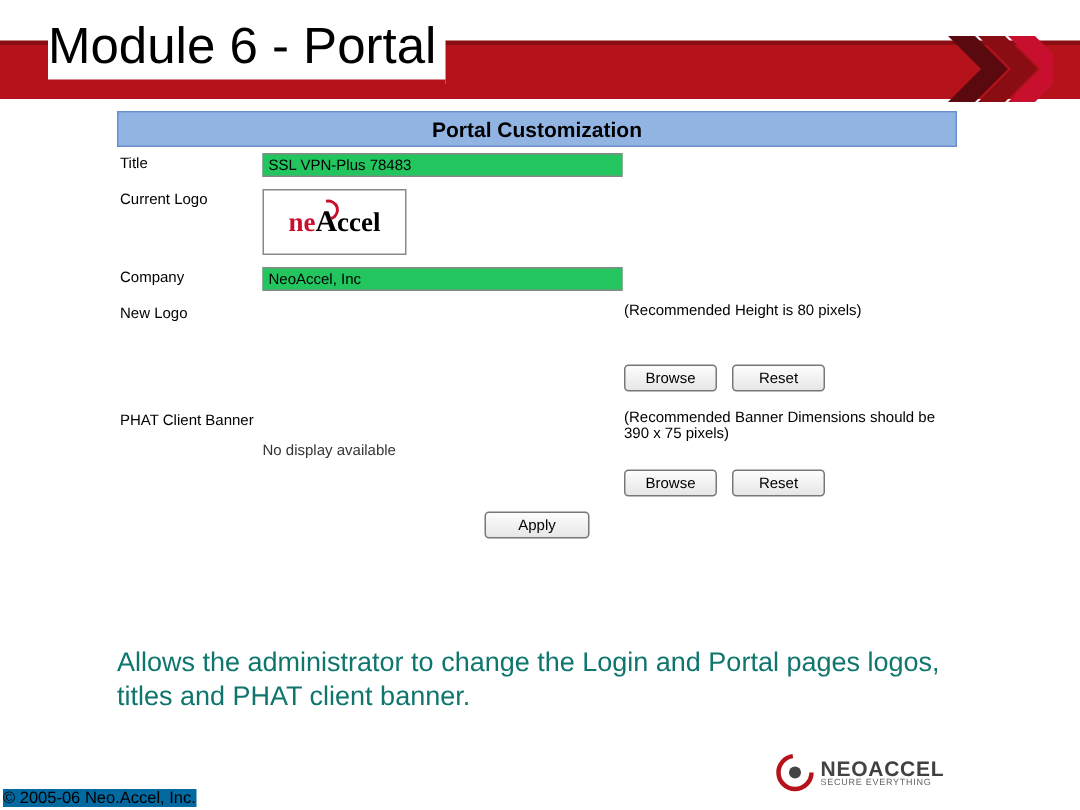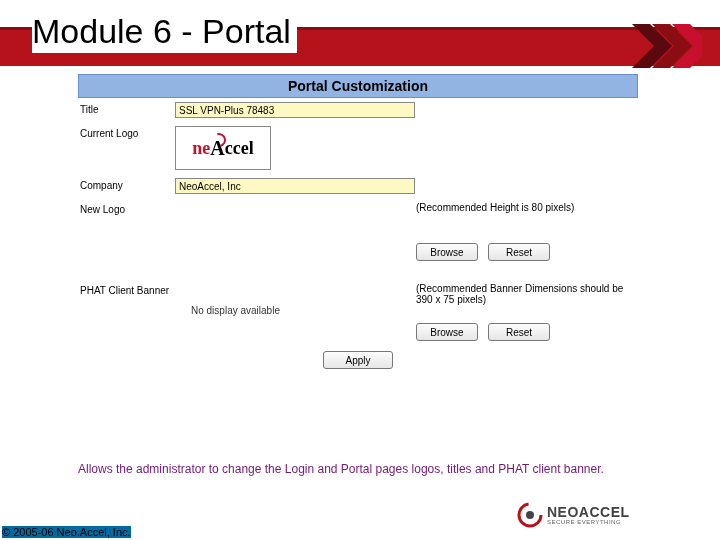--- a/index.html
+++ b/index.html
@@ -15,30 +15,30 @@
   .chevrons { position: absolute; right: 18px; top: 12px; z-index: 3; }
   .chevrons svg { display: block; }
 
   
   .panel { position: absolute; left: 78px; top: 74px; width: 560px; height: 372px; font-size: 10px; color: #333; }
   .panel-header { background: #7ea6e0; background: #92b4e3; border: 1px solid #6a8fcf; text-align: center; font-size: 14px; padding: 3px 0; font-weight: bold; color: #000; }
   .form { border-left: 0; }
   .row { display: flex; align-items: flex-start; padding: 4px 2px; }
   .row-lbl { width: 95px; flex: 0 0 95px; font-size: 10px; color: #000; padding-top: 2px; }
   .row-ctl { flex: 1; }
-  .txt { width: 240px; height: 16px; font-size: 10px; padding: 1px 3px; border: 1px solid #888; background: #fef9c3; color: #000; }
+  .txt { width: 240px; height: 16px; font-size: 10px; padding: 1px 3px; border: 1px solid #888; background: #22c55e; color: #000; }
   .btn { width: 62px; height: 18px; font-size: 10px; border: 1px solid #777; background: linear-gradient(#fdfdfd,#e6e6e6); border-radius: 3px; cursor: pointer; }
   .logo-box { width: 96px; height: 44px; border: 1px solid #888; background: #fff; display: flex; align-items: center; justify-content: center; }
   .hint { font-size: 10px; color: #000; }
   .btn-row { display: flex; gap: 10px; margin-top: 4px; align-items: flex-end; }
   .right-col { flex: 0 0 220px; }
   .apply-row { text-align: center; padding-top: 6px; }
 
   
-  .caption { position: absolute; left: 78px; top: 462px; width: 580px; font-size: 12px; color: #701a75; line-height: 1.25; }
+  .caption { position: absolute; left: 78px; top: 430px; width: 580px; font-size: 18px; color: #0f766e; line-height: 1.25; }
   .caption-underline { text-decoration: none; }
 
   
   .copyright { position: absolute; left: 2px; bottom: 2px; font-size: 11px; color: #000; background: #0369a1; }
 
   
   .footer-logo { position: absolute; right: 14px; bottom: 10px; width: 130px; height: 30px; display: flex; align-items: center; }
   .footer-logo .mark { width: 26px; height: 26px; margin-right: 4px; }
   .footer-logo .txtlogo { display: flex; flex-direction: column; line-height: 1; }
   .footer-logo .l1 { font-size: 14px; font-weight: bold; letter-spacing: 0.5px; }
@@ -115,21 +115,21 @@
         <div class="right-col">
           <div class="hint">(Recommended Height is 80 pixels)</div>
           <div style="height:26px;"></div>
           <div class="btn-row">
             <button class="btn">Browse</button>
             <button class="btn">Reset</button>
           </div>
         </div>
       </div>
 
-      <div class="row" style="align-items:flex-start; margin-top:14px;gap:16px;">
+      <div class="row" style="align-items:flex-start; margin-top:4px;">
         <div class="row-lbl">PHAT Client Banner</div>
         <div class="row-ctl" style="padding-top:22px;">
           <span>No display available</span>
         </div>
         <div class="right-col">
           <div class="hint">(Recommended Banner Dimensions should be 390 x 75 pixels)</div>
           <div style="height:14px;"></div>
           <div class="btn-row">
             <button class="btn">Browse</button>
             <button class="btn">Reset</button>

